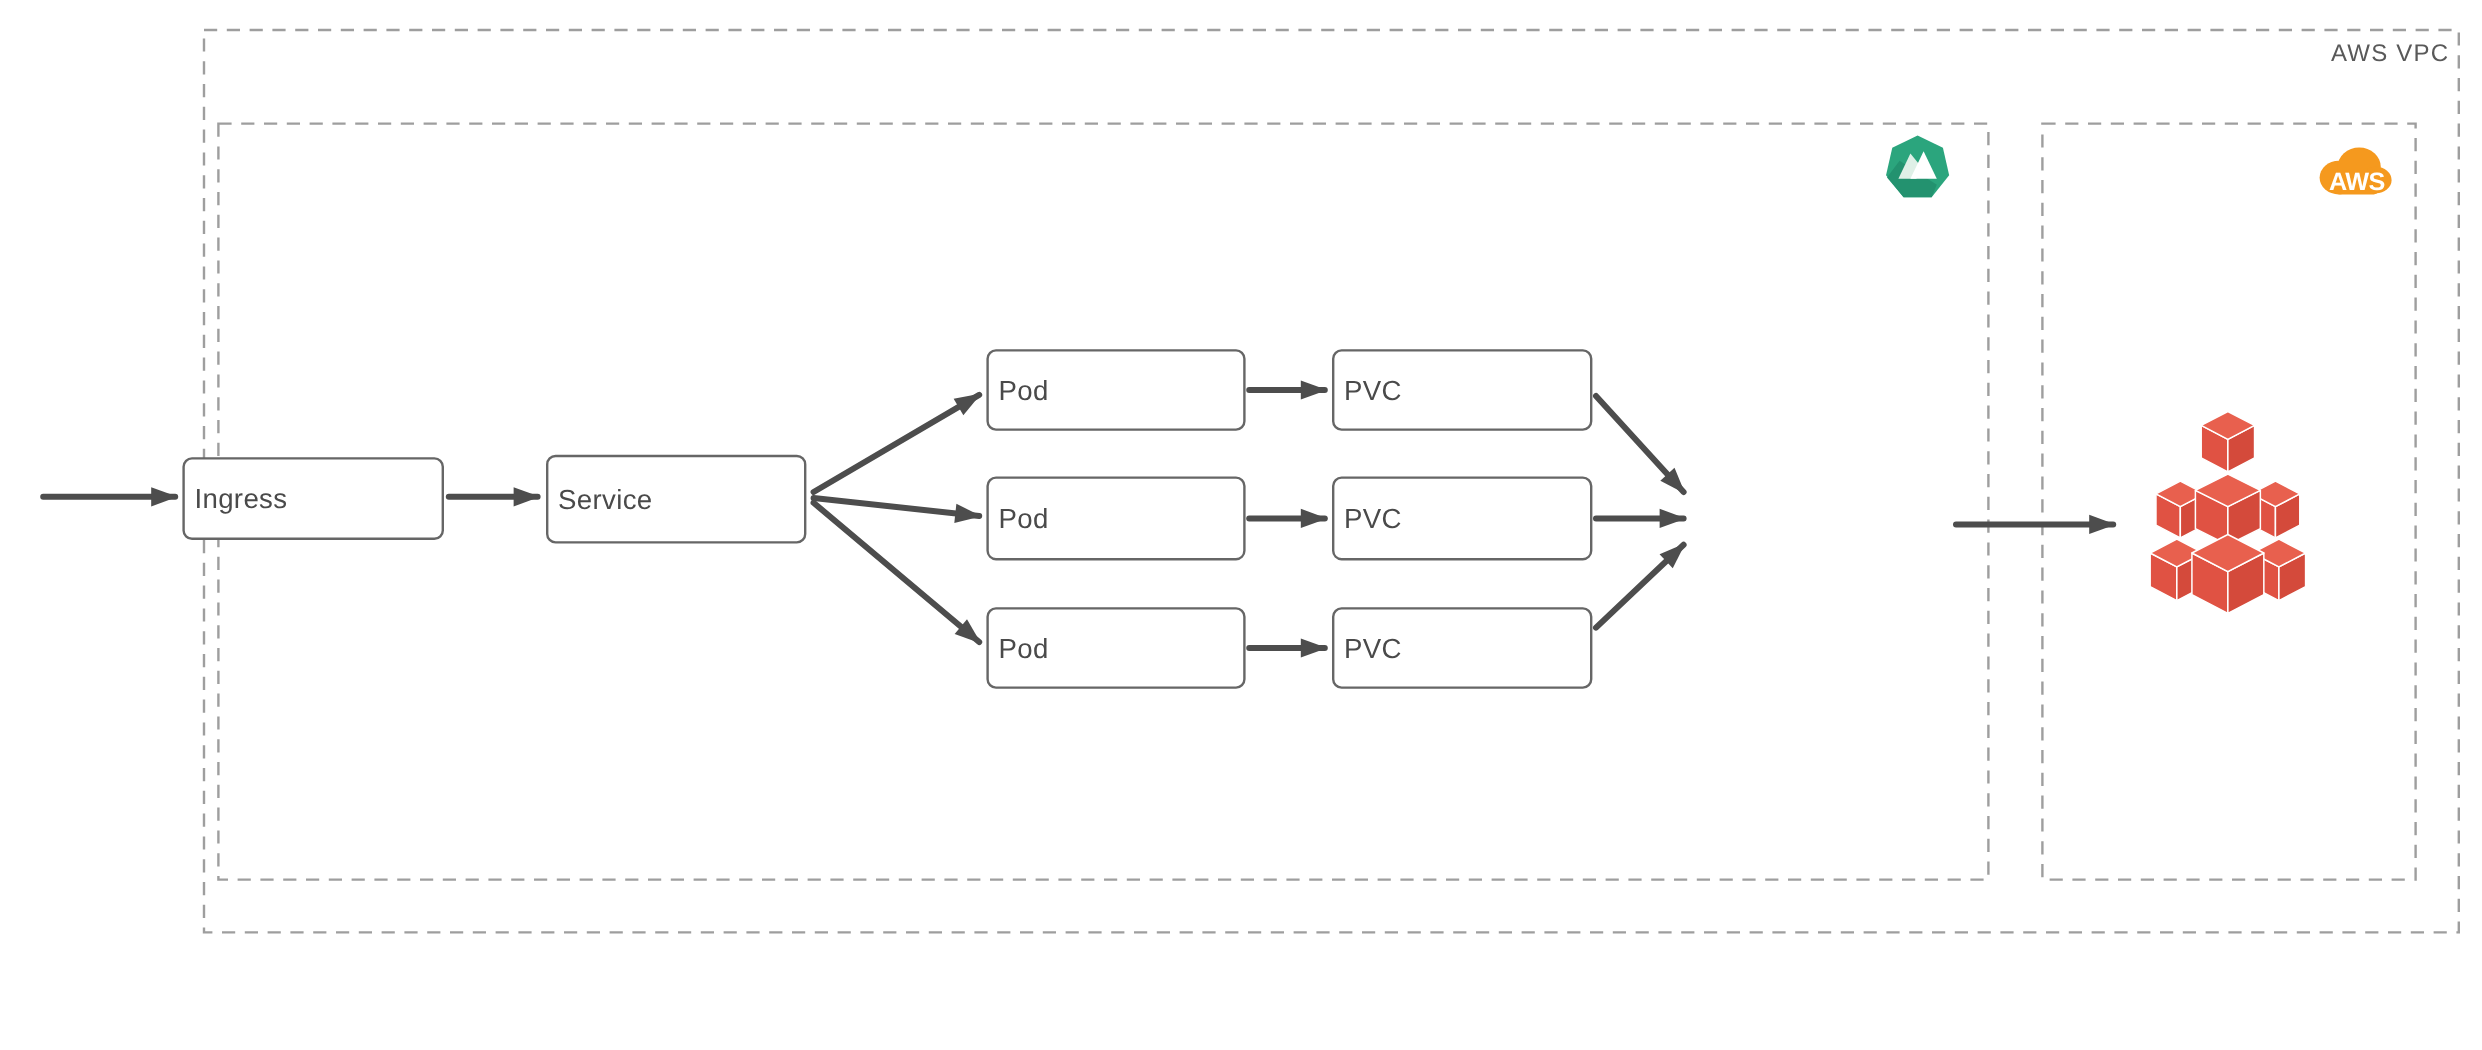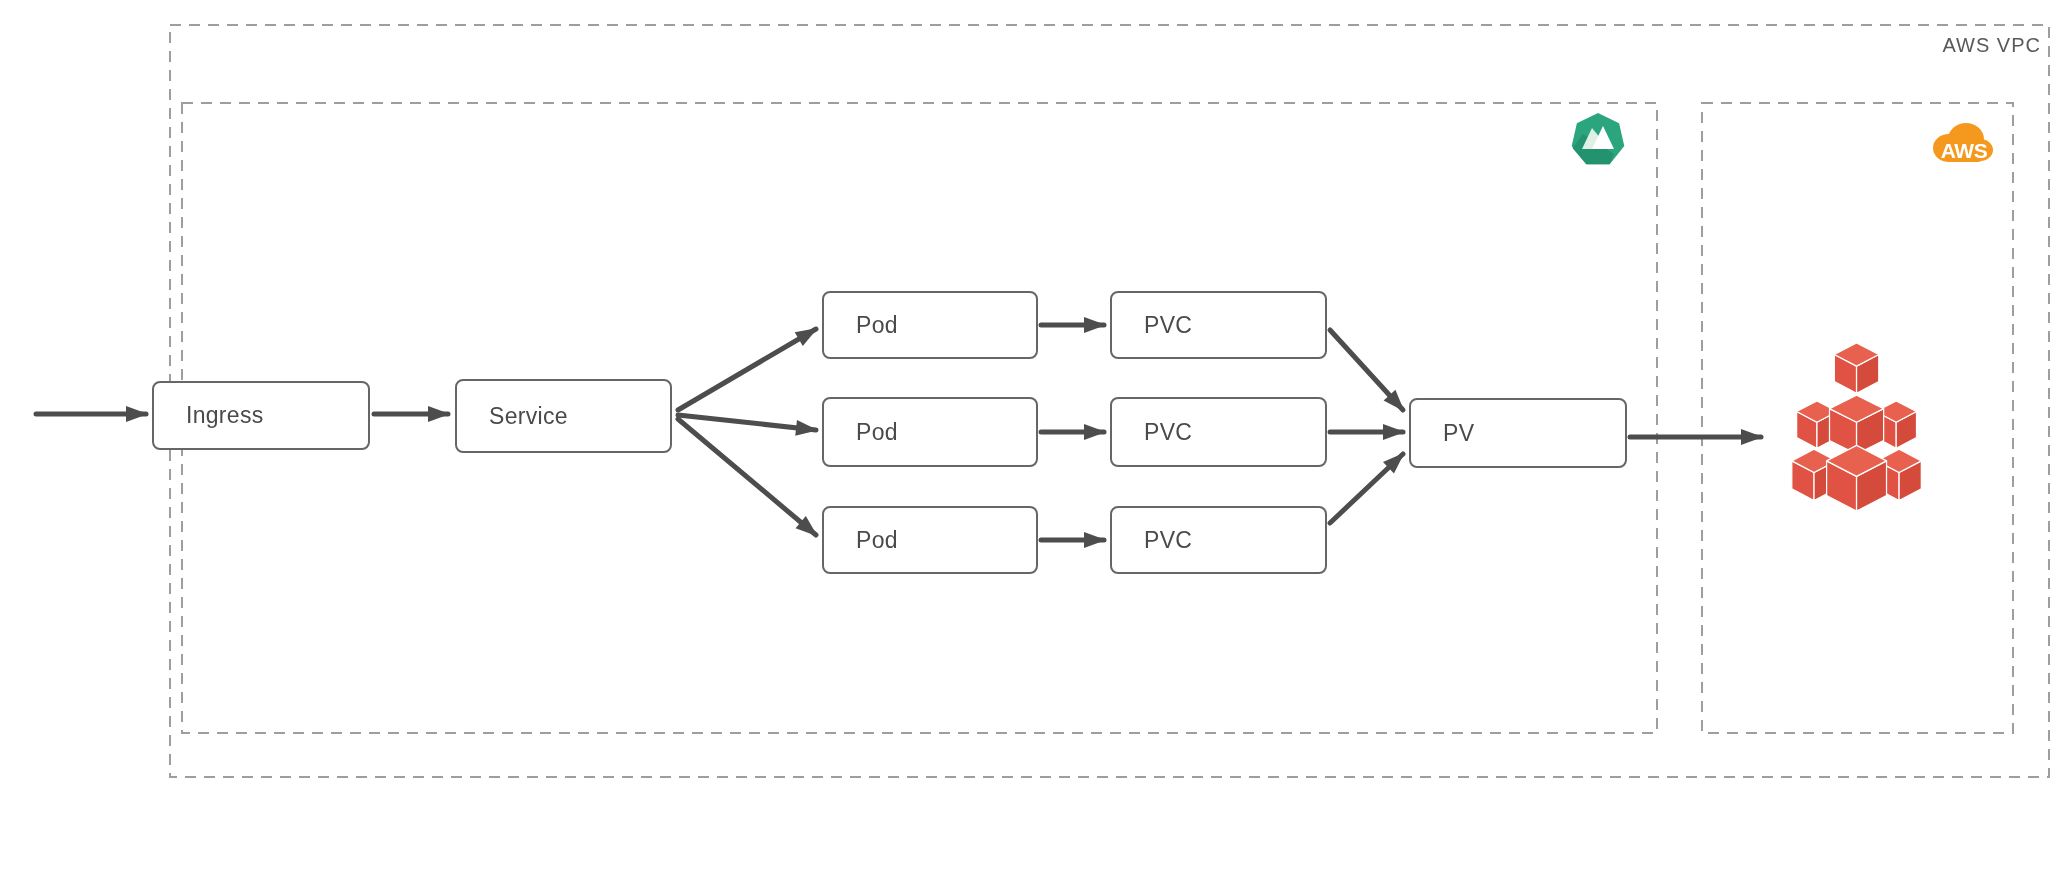--- a/index.html
+++ b/index.html
@@ -6,21 +6,21 @@
   body{
     width:2068px;height:875px;position:relative;overflow:hidden;
     background:#ffffff;
     font-family:"Liberation Sans", sans-serif;
   }
   .stage{position:absolute;left:0;top:0;width:2068px;height:875px;}
   svg.underlay{position:absolute;left:0;top:0;z-index:1;}
   .node{
     position:absolute;z-index:2;box-sizing:border-box;
     background:#ffffff;border:2.5px solid #666666;border-radius:8px;
-    display:flex;align-items:center;padding-left:32px;
+    display:flex;align-items:center;padding-left:8px;
     font-size:23px;color:#4a4a4a;letter-spacing:0.3px;
   }
   .vpc-label{
     position:absolute;z-index:2;font-size:20px;color:#595959;
     text-align:right;letter-spacing:1px;
   }
   .icon{position:absolute;z-index:3;}
   .cloud-text{font-size:21px;font-weight:bold;fill:#ffffff;letter-spacing:-0.5px;}
 </style>
 </head>
@@ -124,17 +124,14 @@
   </div>
   <div class="node" style="left:1110px;top:291px;width:217px;height:68px;">
     <span>PVC</span>
   </div>
   <div class="node" style="left:1110px;top:397px;width:217px;height:70px;">
     <span>PVC</span>
   </div>
   <div class="node" style="left:1110px;top:506px;width:217px;height:68px;">
     <span>PVC</span>
   </div>
-  <div class="node" style="left:1409px;top:398px;width:218px;height:70px;">
-    <span>PV</span>
-  </div>
 
 </div>
 
 </body></html>

